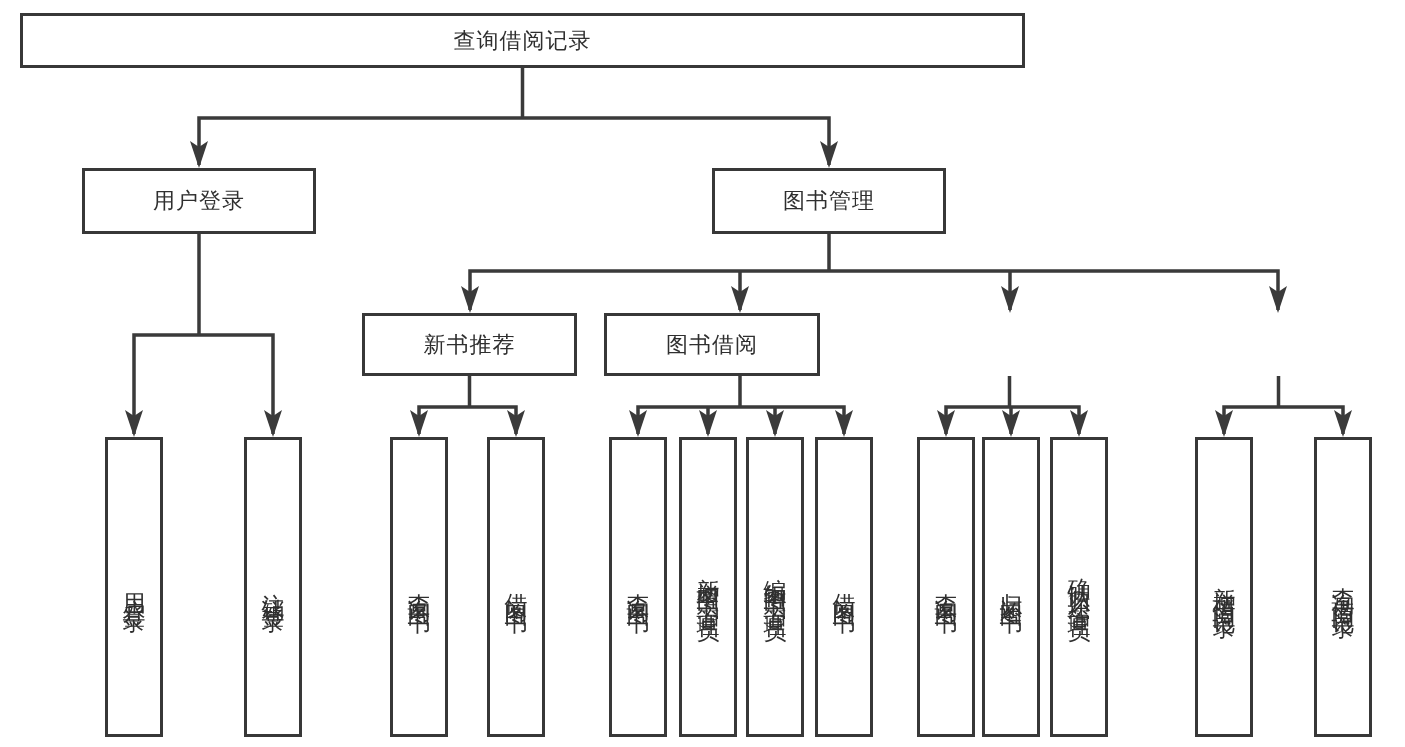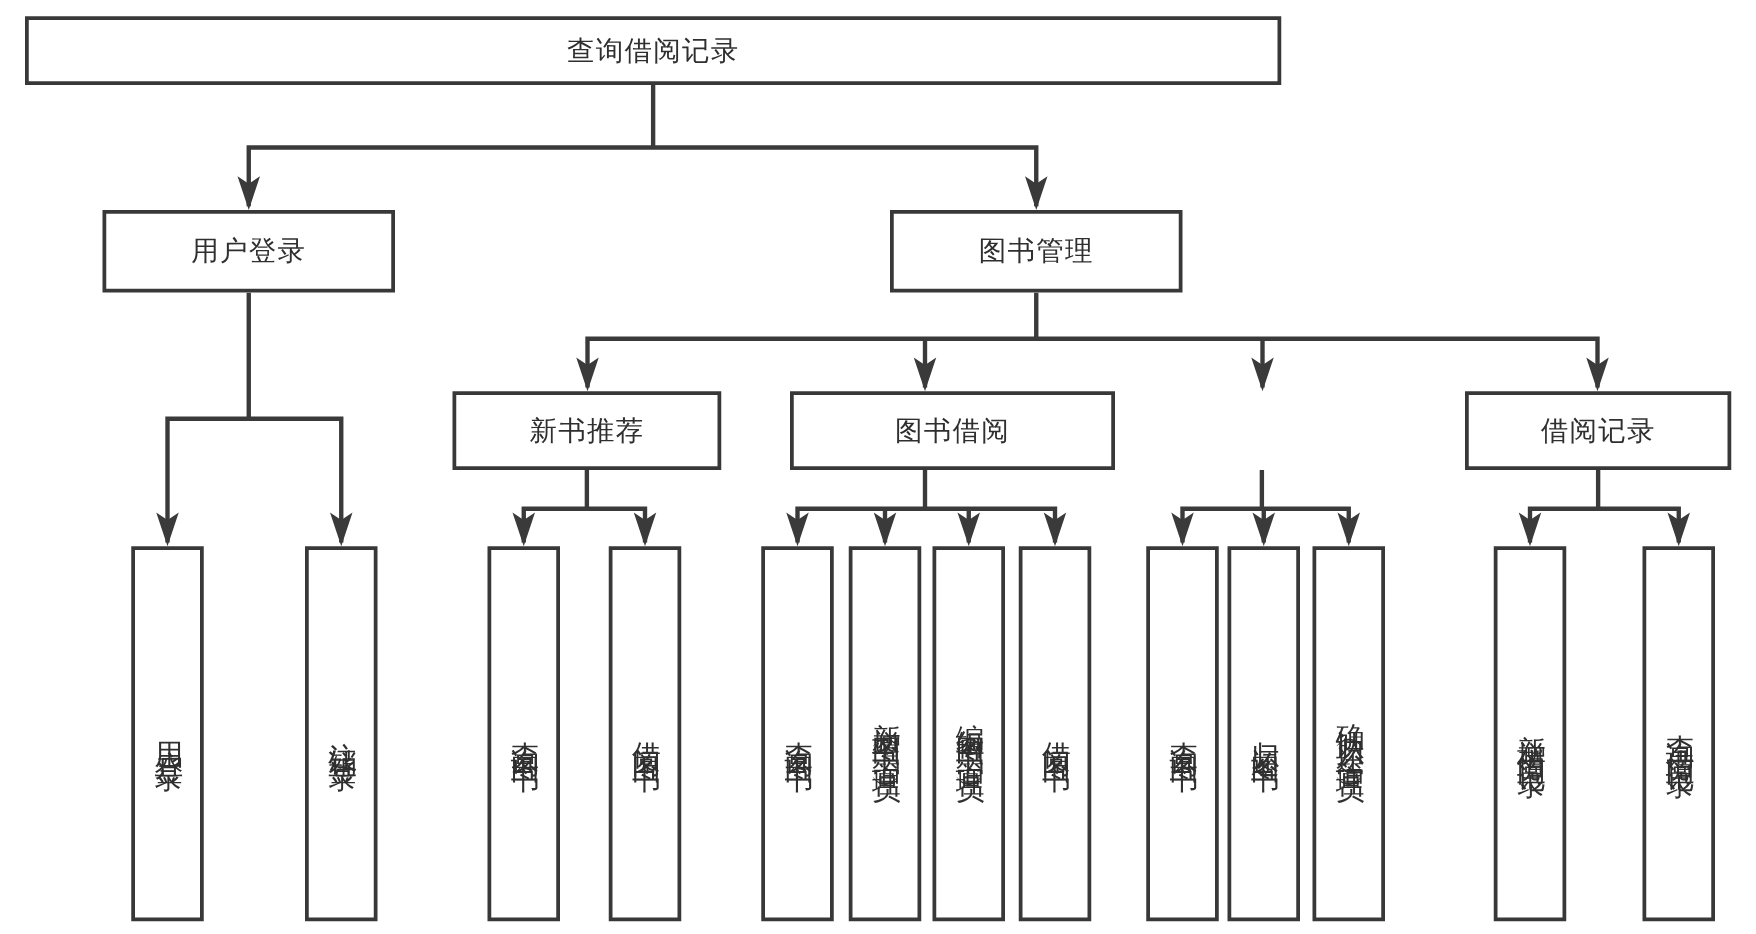--- a/index.html
+++ b/index.html
@@ -88,25 +88,22 @@
   <div class="box box-h" style="left:82px;top:168px;width:234px;height:66px">
     <span>用户登录</span>
   </div>
   <div class="box box-h" style="left:712px;top:168px;width:234px;height:66px">
     <span>图书管理</span>
   </div>
 
   <div class="box box-h" style="left:362px;top:313px;width:215px;height:63px">
     <span>新书推荐</span>
   </div>
-  <div class="box box-h" style="left:632px;top:313px;width:260px;height:63px">
+  <div class="box box-h" style="left:604px;top:313px;width:216px;height:63px">
     <span>图书借阅</span>
-  </div>
-  <div class="box box-h" style="left:1172px;top:313px;width:213px;height:63px">
-    <span>借阅记录</span>
   </div>
 
   <div class="box box-v" style="left:105px;top:437px;width:58px;height:300px">
     <span>用户登录</span>
   </div>
   <div class="box box-v" style="left:244px;top:437px;width:58px;height:300px">
     <span>注销登录</span>
   </div>
   <div class="box box-v" style="left:390px;top:437px;width:58px;height:300px">
     <span>查询图书</span>

